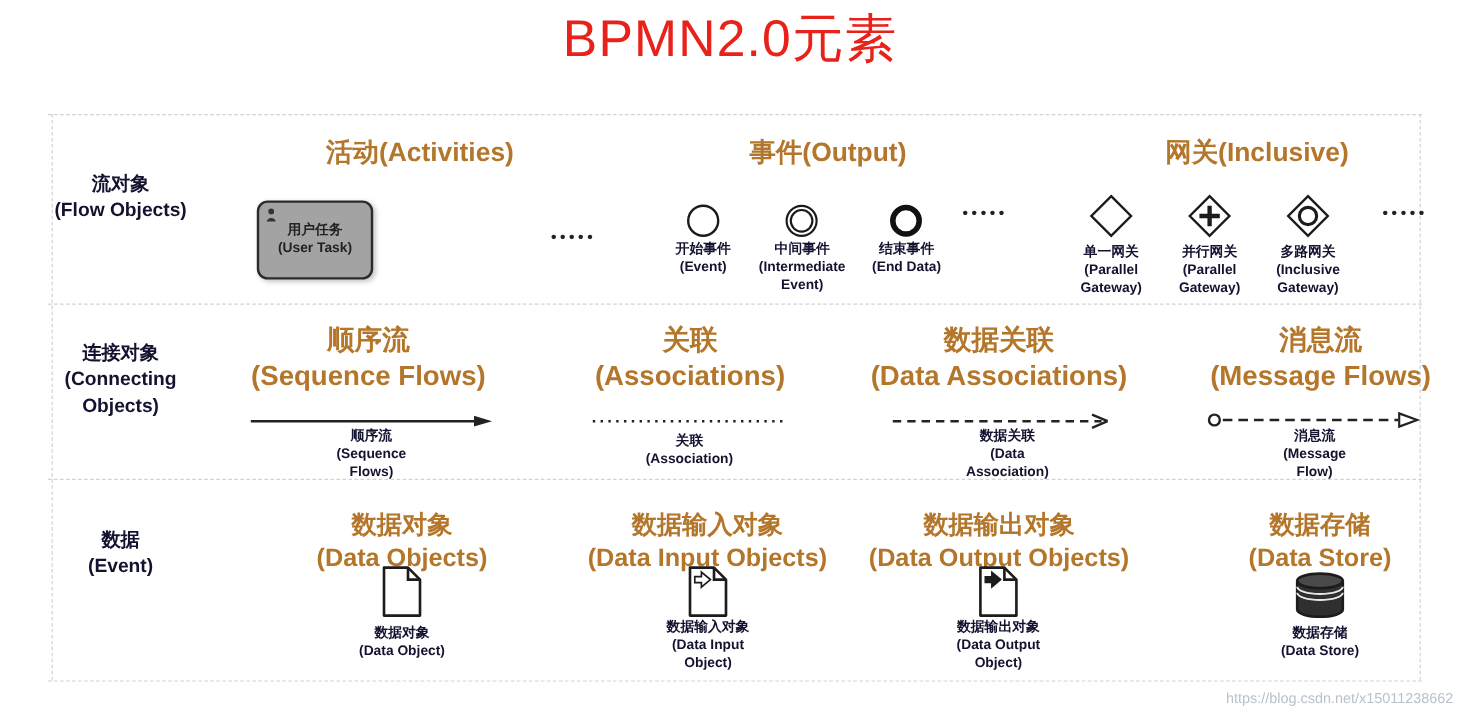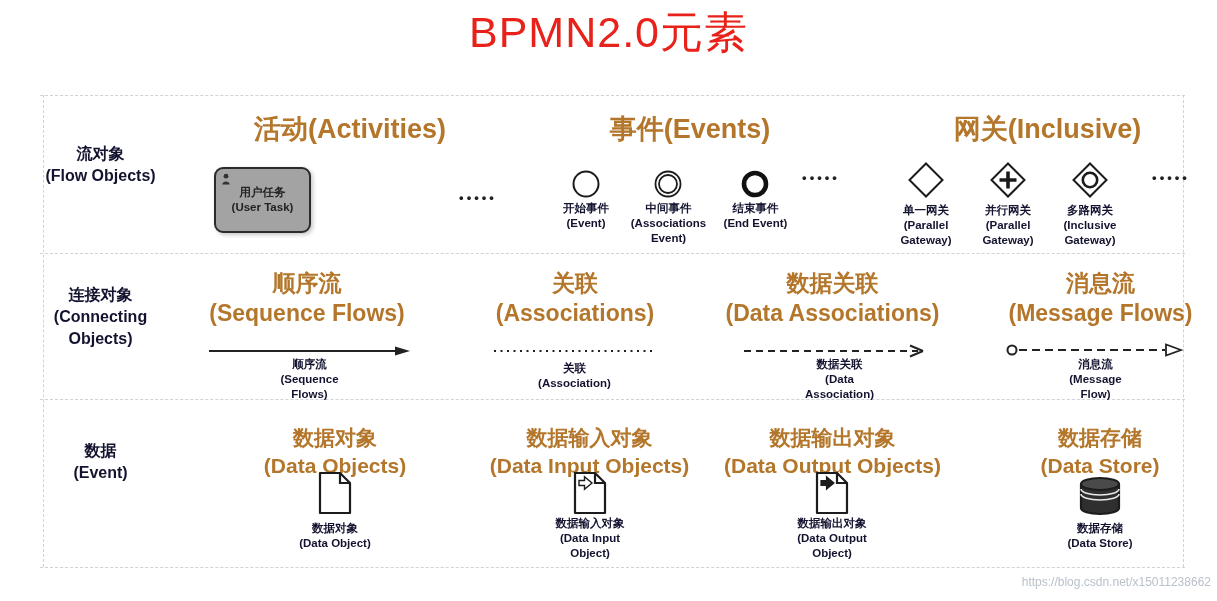--- a/index.html
+++ b/index.html
@@ -12,21 +12,21 @@
            font-size:43px; font-weight:normal; color:var(--title-red); letter-spacing:1px; }
 
   .gridh { position:absolute; height:0; border-top:1px dashed var(--grid-gray); }
   .gridv { position:absolute; width:0; border-left:1px dashed var(--grid-gray); }
 
   .rowlabel { position:absolute; text-align:center; font-weight:bold; font-size:16px;
               color:var(--ink); line-height:1.38; white-space:pre-line; }
 
   .ghead { position:absolute; text-align:center; font-weight:bold; color:var(--header-gold);
            line-height:1.32; white-space:pre-line; }
-  .g1 { font-size:27px; }
+  .g1 { font-size:22px; }
   .g2 { font-size:23px; }
   .g3 { font-size:21px; }
 
   .cap { position:absolute; text-align:center; font-weight:bold; font-size:11.5px;
          color:var(--ink); line-height:1.3; white-space:pre-line; }
 
   .dots { position:absolute; text-align:center; font-weight:bold; font-size:13px;
           letter-spacing:3px; color:#222; }
 
   .taskbox { position:absolute; background:#a3a3a3; border:2px solid #2b2b2b; border-radius:9px;
@@ -50,21 +50,21 @@
   <div class="gridh" style="top:567px;left:40px;width:1145px"></div>
   <div class="gridv" style="left:43px;top:95px;height:472px"></div>
   <div class="gridv" style="left:1183px;top:95px;height:472px"></div>
 
   <div class="title">BPMN2.0元素</div>
 
   <div class="rowlabel" style="left:8px;top:143px;width:185px">流对象
 (Flow Objects)</div>
 
   <div class="ghead g1" style="left:220px;top:112px;width:260px">活动(Activities)</div>
-  <div class="ghead g1" style="left:580px;top:112px;width:220px">事件(Events)</div>
+  <div class="ghead g1" style="left:580px;top:112px;width:220px">事件(Output)</div>
   <div class="ghead g1" style="left:930px;top:112px;width:235px">网关(Inclusive)</div>
 
   <div class="taskbox" style="left:214px;top:167px;width:97px;height:66px">
     <span class="personicon">
       <svg width="13" height="13" viewBox="0 0 13 13">
           <circle cx="5" cy="3.2" r="2.4" fill="#333"></circle>
           <path d="M1.2 11.6 a3.9 3.9 0 0 1 7.6 0 Z" fill="#333"></path>
         </svg>
     </span>
     <span class="boxtext">用户任务
@@ -82,30 +82,30 @@
   <div class="cap" style="left:552px;top:201px;width:68px">开始事件
 (Event)</div>
 
   <div class="abs" style="left:653px;top:169px;line-height:0">
     <svg width="30" height="30" viewBox="0 0 30 30">
         <circle cx="15" cy="15" r="12.5" fill="#fff" stroke="#1b1b1b" stroke-width="1.8"></circle>
         <circle cx="15" cy="15" r="9" fill="none" stroke="#1b1b1b" stroke-width="1.8"></circle>
       </svg>
   </div>
   <div class="cap" style="left:621px;top:201px;width:95px">中间事件
-(Associations
+(Intermediate
 Event)</div>
 
   <div class="abs" style="left:740px;top:169px;line-height:0">
     <svg width="30" height="30" viewBox="0 0 30 30">
         <circle cx="15" cy="15" r="11" fill="#fff" stroke="#111" stroke-width="4.6"></circle>
       </svg>
   </div>
   <div class="cap" style="left:713px;top:201px;width:85px">结束事件
-(End Event)</div>
+(End Data)</div>
 
   <div class="dots" style="left:790px;top:170px;width:62px">•••••</div>
 
   <div class="abs" style="left:906px;top:160px;line-height:0">
     <svg width="40" height="40" viewBox="0 0 40 40">
         <path d="M20 3.5 L36.5 20 L20 36.5 L3.5 20 Z" fill="#fff" stroke="#1b1b1b" stroke-width="2"></path>
       </svg>
   </div>
   <div class="cap" style="left:883px;top:203px;width:86px">单一网关
 (Parallel

